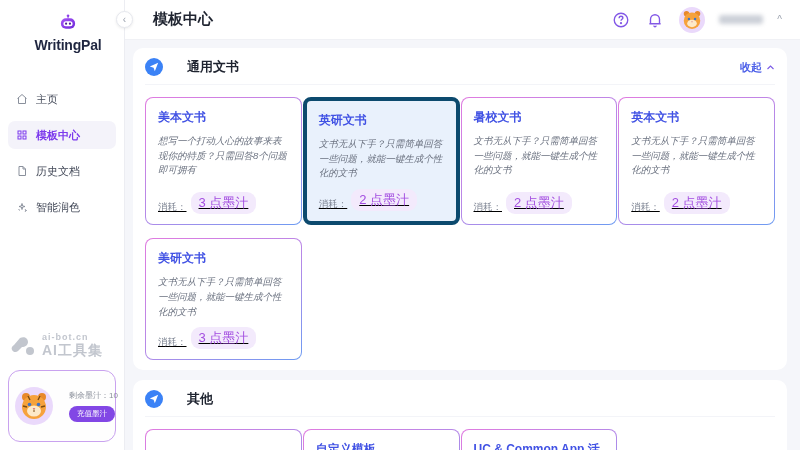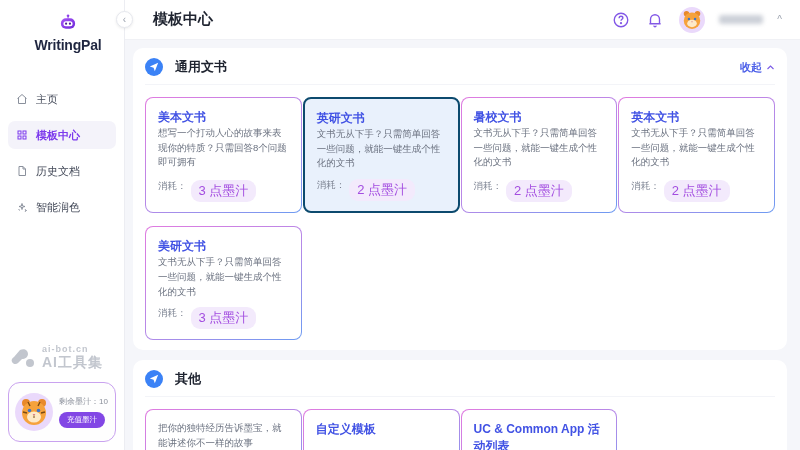--- a/index.html
+++ b/index.html
@@ -22,59 +22,59 @@
   .menu-item svg { width:12px; height:12px; stroke:#8a909c; }
   .menu-item.active { background:#f4f3fa; color:#7c3aed; font-weight:bold; }
   .menu-item.active svg { stroke:#7c3aed; }
 
   .watermark { margin-top:auto; display:flex; align-items:center; gap:6px; padding:0 0 10px 10px;
                color:#c2c6ce; }
   .wm-text1 { font-size:9px; font-weight:bold; letter-spacing:1px; }
   .wm-text2 { font-size:14px; font-weight:bold; letter-spacing:1px; }
 
   .user-card { margin:0 8px 8px 8px; border:1px solid #c9a2ef; border-radius:12px;
-               background:#fefefe; padding:10px 6px; display:flex; align-items:center; gap:6px; }
+               background:#fefefe; padding:16px 6px; display:flex; align-items:center; gap:16px; }
   .uc-right { display:flex; flex-direction:column; gap:5px; align-items:flex-start; }
   .uc-ink { font-size:8px; color:#8a8f9a; white-space:nowrap; }
   .uc-btn { background:#8247e5; color:#fff; font-size:7.5px; border:none; border-radius:8px;
             padding:3px 8px; cursor:pointer; }
   .avatar-ring { border-radius:50%; background:#ead9fb; display:flex; align-items:center;
                  justify-content:center; overflow:hidden; }
 
   
   .main { flex:1; display:flex; flex-direction:column; min-width:0; }
   .topbar { height:40px; background:#fff; border-bottom:1px solid #f0f1f5; display:flex;
             align-items:center; padding:0 18px 0 28px; flex-shrink:0; }
   .page-title { font-size:15px; font-weight:bold; color:#1f2430; }
   .topbar-right { margin-left:auto; display:flex; align-items:center; gap:14px; }
   .round-icon { width:20px; height:20px; color:#8257e6; display:flex; align-items:center;
                 justify-content:center; cursor:pointer; }
   .name-blur { width:44px; height:9px; background:#ccd0d8; border-radius:3px; filter:blur(2px); }
   .chev-gray { color:#9aa1ad; font-size:10px; cursor:pointer; }
 
   .content { flex:1; padding:8px 13px 0 8px; overflow:hidden; }
   .panel { background:#fff; border-radius:10px; padding:10px 12px; margin-bottom:10px; }
-  .panel-head { display:flex; align-items:center; gap:12px; padding-bottom:8px;
+  .panel-head { display:flex; align-items:center; gap:24px; padding-bottom:8px;
                 border-bottom:1px solid #f3f4f8; margin-bottom:12px; }
   .sec-icon { width:18px; height:18px; border-radius:50%; background:#3b82f6; display:flex;
               align-items:center; justify-content:center; flex-shrink:0; }
   .sec-title { font-size:13px; font-weight:bold; color:#1f2430; }
   .collapse-link { margin-left:auto; display:flex; align-items:center; gap:4px; color:#4c5fe8;
                    font-size:11px; font-weight:bold; cursor:pointer; }
 
   .grid { display:grid; grid-template-columns:repeat(4,1fr); gap:1px; }
   .grid + .grid { margin-top:13px; }
   .card { min-height:98px; border:1px solid transparent; border-radius:8px; padding:11px 12px 10px;
           display:flex; flex-direction:column; cursor:pointer;
           background:linear-gradient(#fff,#fff) padding-box,
                      linear-gradient(150deg,#e07be0 0%,#b38ae8 55%,#6d9bf2 100%) border-box; }
-  .card.selected { background:#e9f1fc; border:2px solid #0c4a6e; }
+  .card.selected { background:#e9f1fc; border:4px solid #0c4a6e; }
   .card-title { font-size:12px; font-weight:bold; color:#4152e4; }
-  .card-desc { font-size:9.5px; line-height:1.55; color:#6b7280; flex:1; }
-  .card-foot { display:flex; align-items:flex-start; gap:4px; margin-top:8px; }
+  .card-desc { margin-top:8px; font-size:9.5px; line-height:1.55; color:#6b7280; flex:1;font-style:italic; }
+  .card-foot { display:flex; align-items:flex-end; gap:4px; margin-top:8px;text-decoration:underline; }
   .cost-label { font-size:9.5px; color:#7a8190; }
   .cost-badge { font-size:13px; color:#a34de0; background:#f3eafc; border-radius:9px;
                 padding:2px 8px; }
   .panel.other .card { min-height:88px; }
 </style>
 </head>
 <body>
 
 <div class="app">
 

